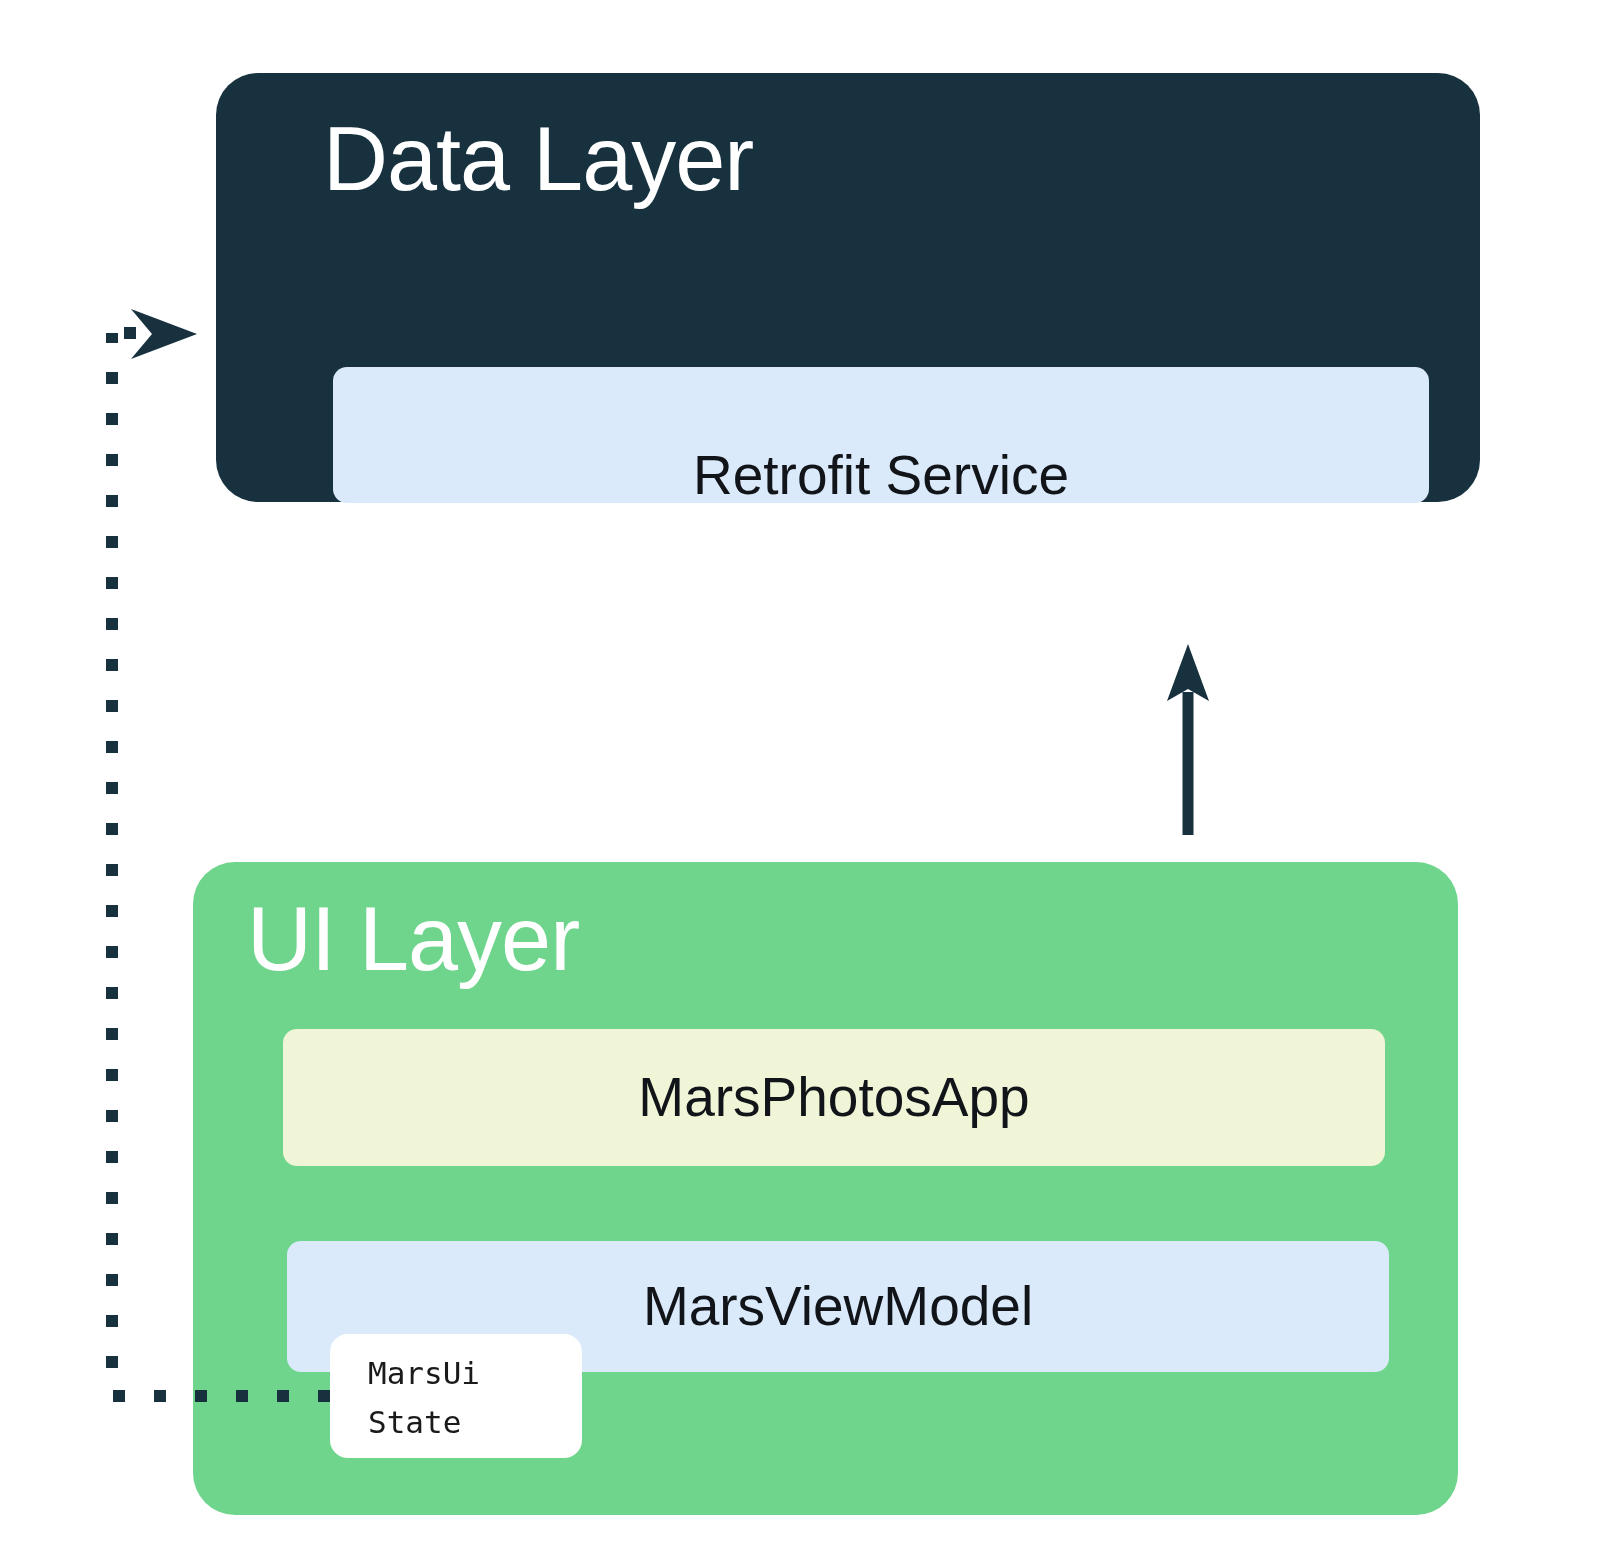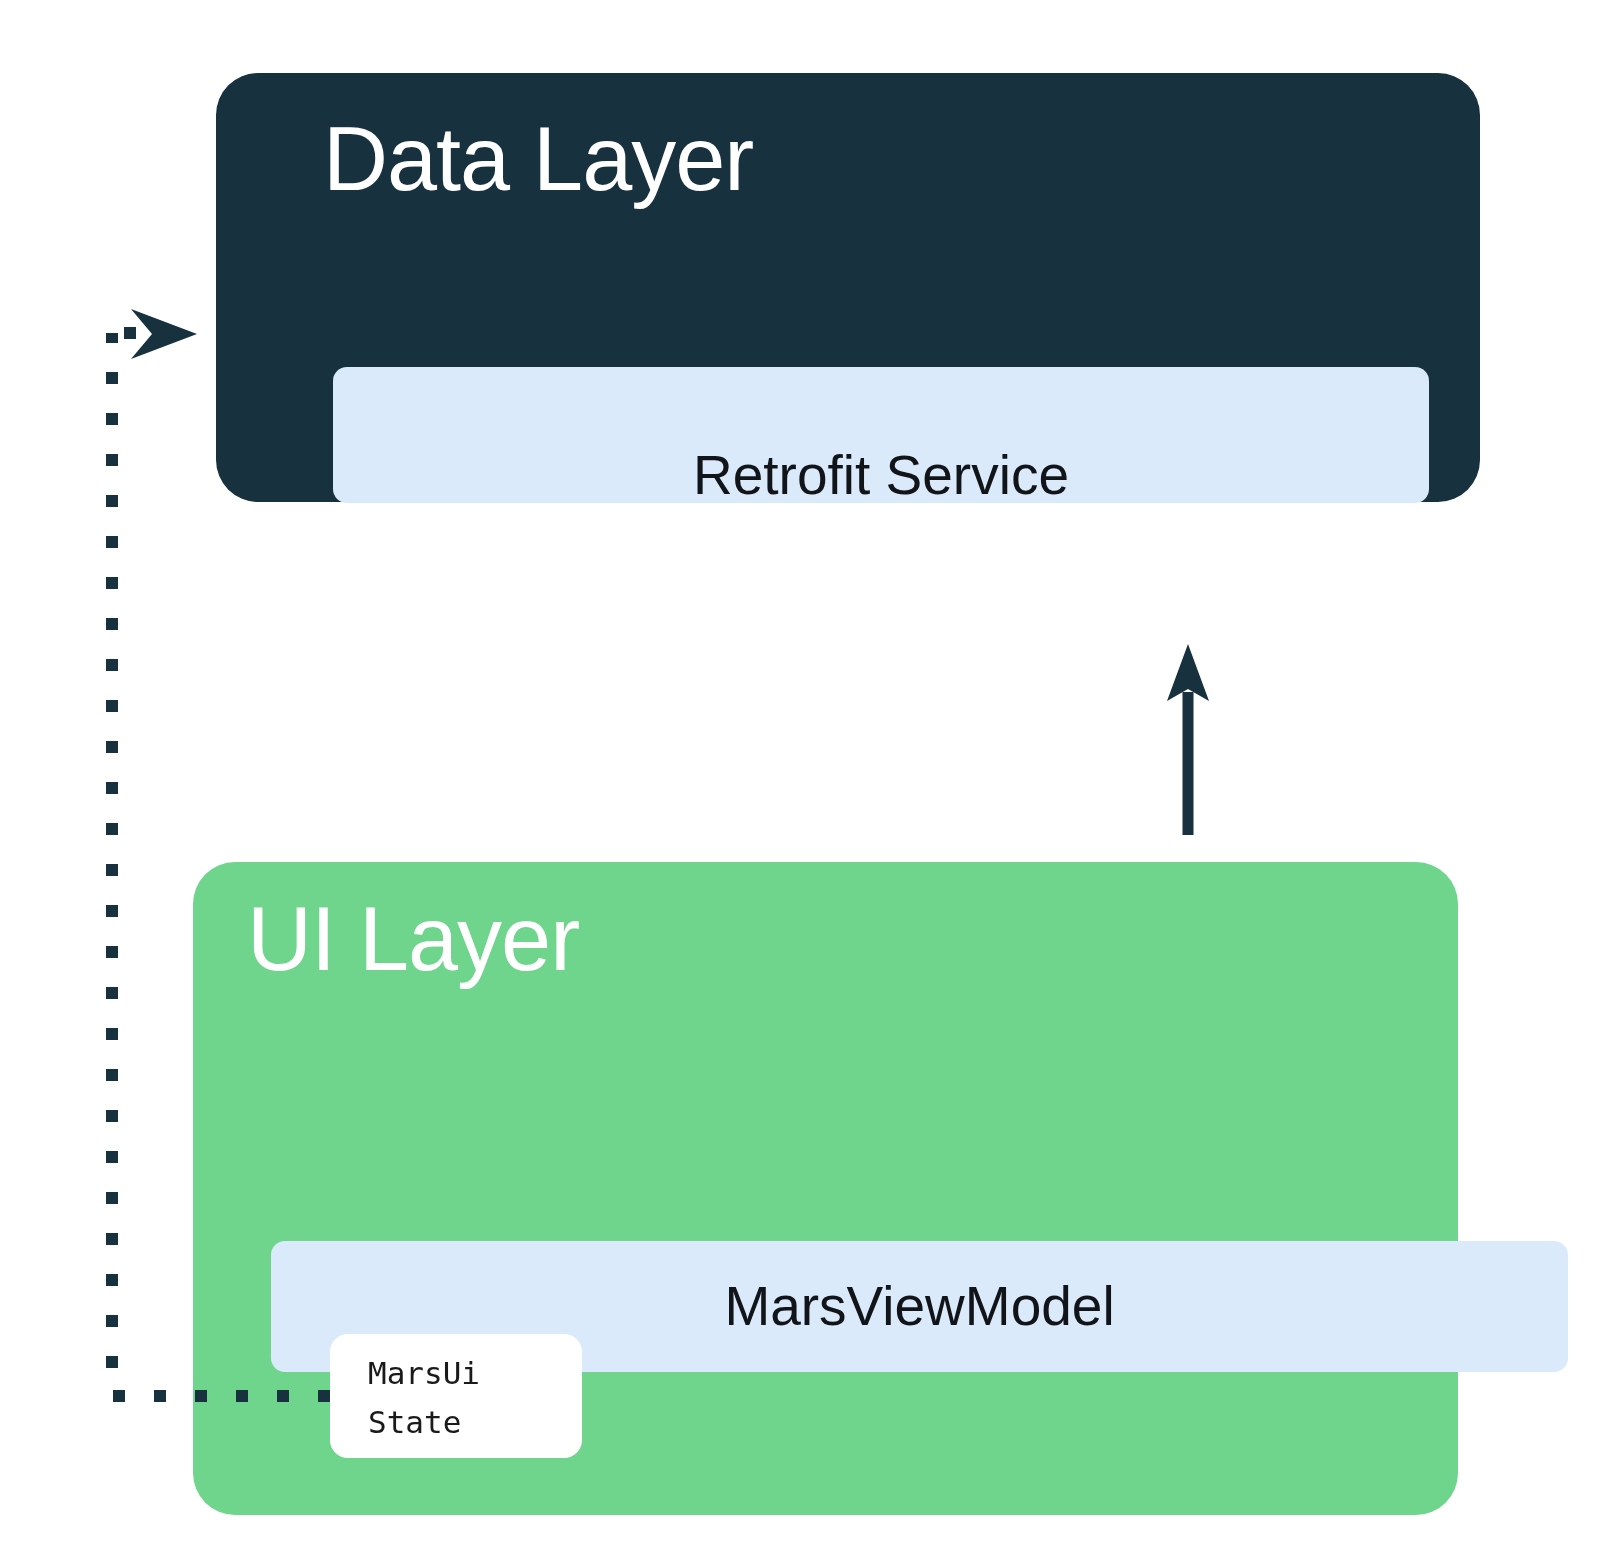--- a/index.html
+++ b/index.html
@@ -55,21 +55,21 @@
   .retrofit{
     left:117px;top:294px;width:1096px;height:136px;
     background:var(--lightblue);
     align-items:flex-end;
   }
   .appbox{
     left:90px;top:167px;width:1102px;height:137px;
     background:var(--cream);
   }
   .viewmodelbox{
-    left:78px;top:379px;width:1297px;height:131px;
+    left:94px;top:379px;width:1102px;height:131px;
     background:var(--lightblue);
   }
   .statebox{
     position:absolute;
     left:137px;top:472px;width:252px;height:124px;
     background:var(--boxwhite);
     border-radius:18px;
     box-sizing:border-box;
     padding:15px 0 0 38px;
     color:#1a1a1a;
@@ -91,20 +91,23 @@
 
   <div class="layer data">
     <div class="layer-title">Data Layer</div>
     <div class="inner-box retrofit">
       <span>Retrofit Service</span>
     </div>
   </div>
 
   <div class="layer ui">
     <div class="layer-title">UI Layer</div>
+    <div class="inner-box appbox">
+      <span>MarsPhotosApp</span>
+    </div>
     <div class="inner-box viewmodelbox">
       <span>MarsViewModel</span>
     </div>
     <div class="statebox">MarsUi
 State</div>
   </div>
 
   <svg class="connectors" viewBox="0 0 1600 1566" xmlns="http://www.w3.org/2000/svg">
 
     <path d="M 1188 835 L 1188 692" fill="none" stroke-width="11" stroke="#17313F"></path>

